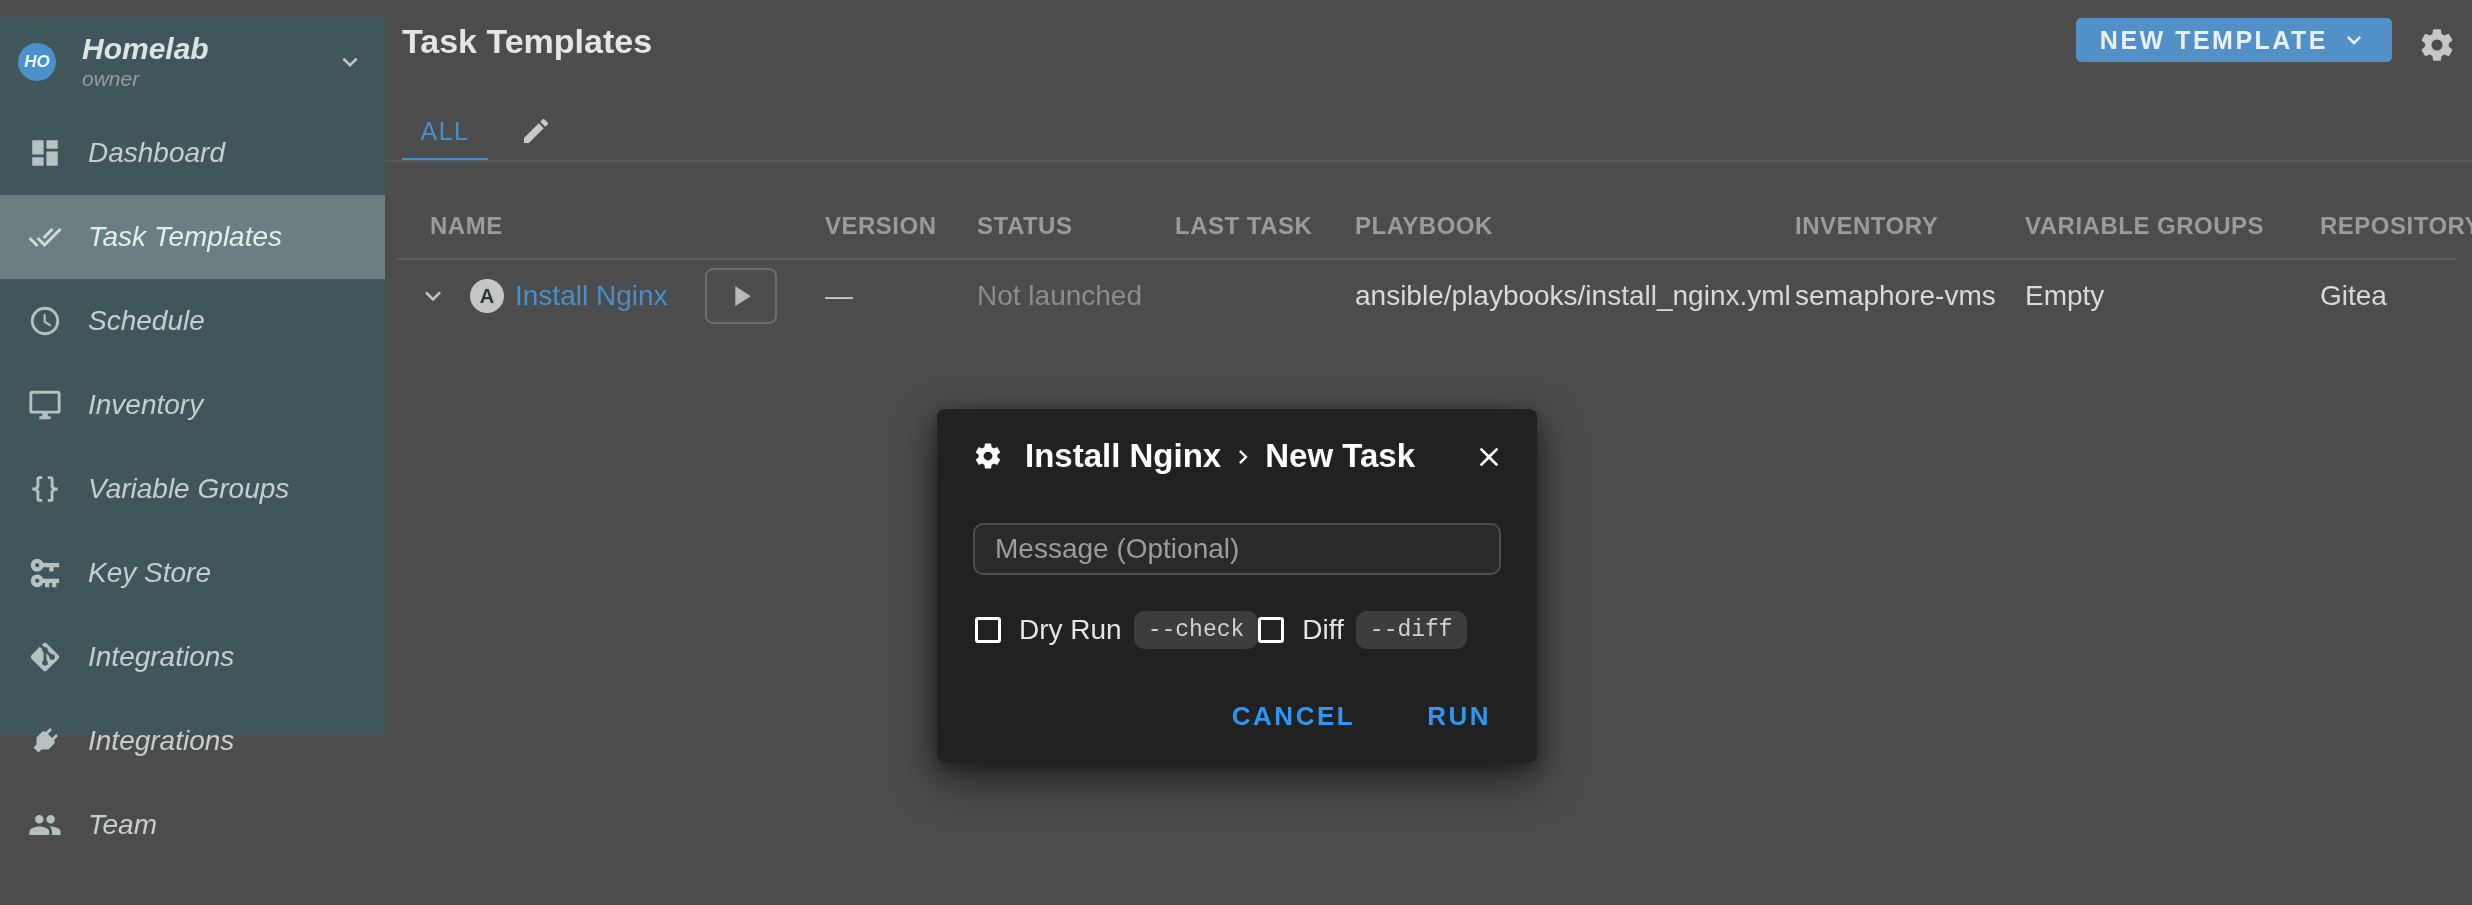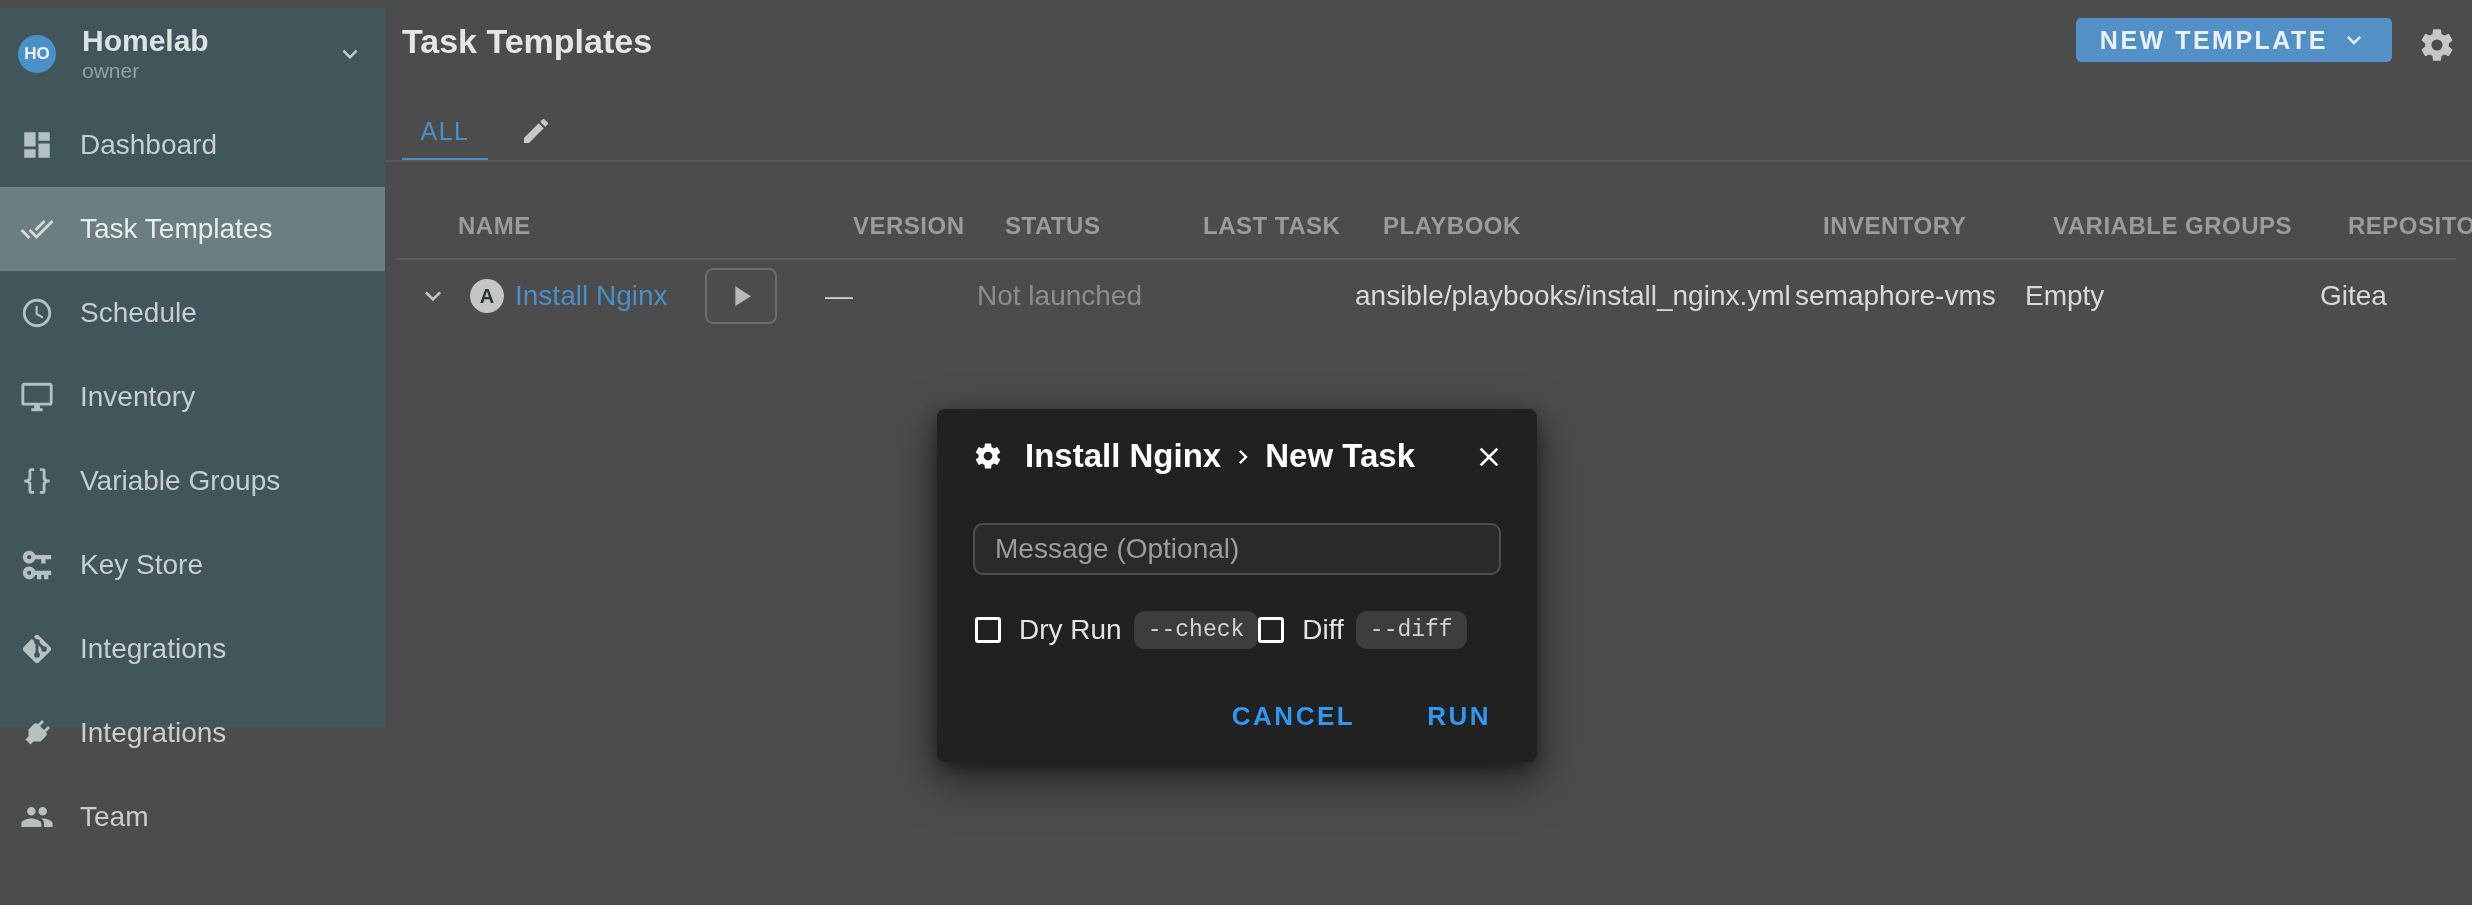--- a/index.html
+++ b/index.html
@@ -1,30 +1,30 @@
 <!DOCTYPE html>
 <html><head>
 <meta charset="utf-8">
 <style>
   * { margin:0; padding:0; box-sizing:border-box; }
   html,body { width:2472px; height:905px; overflow:hidden; background:#4c4c4c;
               font-family:"Liberation Sans", sans-serif; }
   svg { display:block; }
 
   
-  .sidebar { position:absolute; left:0; top:8px; width:385px; height:719px; background:#41565b; }
+  .sidebar { position:absolute; left:0; top:16px; width:385px; height:719px; background:#41565b;font-style:italic; }
   .proj-header { height:92px; display:flex; align-items:center; padding:0 20px 0 18px; cursor:pointer; }
   .avatar { width:38px; height:38px; border-radius:50%; background:#4a90c9; color:#eef4f9;
             font-size:17px; font-weight:bold; display:flex; align-items:center; justify-content:center; }
   .proj-meta { margin-left:26px; }
   .proj-name { font-size:30px; font-weight:bold; color:#dde2e2; line-height:34px; }
   .proj-role { font-size:21px; color:#93a1a2; line-height:26px; }
   .proj-chevron { margin-left:auto; color:#c2cbcb; }
   .nav { margin-top:3px; }
-  .nav-item { height:84px; display:flex; align-items:center; padding-left:20px; cursor:pointer; }
+  .nav-item { height:84px; display:flex; align-items:center; padding-left:28px; cursor:pointer; }
   .nav-item .ico { width:34px; height:34px; color:#b6c1c1; margin-right:26px; flex:0 0 auto; }
   .nav-item .lbl { font-size:28px; color:#c7cecf; }
   .nav-item.active { background:#6c7f80; }
   .nav-item.active .lbl { color:#e9eced; }
   .nav-item.active .ico { color:#d3dada; }
 
   
   .main { position:absolute; left:385px; top:0; width:2087px; height:905px; background:#4c4c4c; }
   .page-title { position:absolute; left:17px; top:22px; font-size:34px; font-weight:bold; color:#e5e5e5; }
   .new-template-btn { position:absolute; right:80px; top:18px; height:44px; padding:0 24px;
@@ -33,21 +33,21 @@
   .top-gear { position:absolute; right:16px; top:26px; width:38px; height:38px; color:#c6c6c6; cursor:pointer; }
 
   .tabs { position:absolute; left:17px; top:100px; height:62px; display:flex; align-items:center; }
   .tab { width:86px; height:62px; position:relative; display:flex; align-items:center; justify-content:center;
          font-size:25px; font-weight:normal; letter-spacing:1.5px; color:#4a90c8; cursor:pointer; }
   .tab .underline { position:absolute; left:0; bottom:0; width:100%; height:4px; background:#4a90c8; }
   .tab-edit { width:32px; height:32px; color:#c9c9c9; margin-left:32px; cursor:pointer; }
   .tabbar-divider { position:absolute; left:0; right:0; top:160px; height:2px; background:#595959; }
 
   
-  .th { position:absolute; top:212px; font-size:24px; font-weight:bold; color:#9b9b9b; letter-spacing:0.5px;margin-left:28px; }
+  .th { position:absolute; top:212px; font-size:24px; font-weight:bold; color:#9b9b9b; letter-spacing:0.5px; }
   .table-divider { position:absolute; left:12px; right:16px; top:258px; height:2px; background:#5d5d5d; }
   .trow { position:absolute; left:0; right:0; top:260px; height:72px; }
   .td { position:absolute; top:50%; transform:translateY(-50%); font-size:28px; color:#d9d9d9; }
   .c-name { left:45px; }  .c-version { left:440px; } .c-status { left:592px; }
   .c-lasttask { left:790px; } .c-playbook { left:970px; } .c-inventory { left:1410px; }
   .c-vargroups { left:1640px; } .c-repo { left:1935px; }
   .row-expand { position:absolute; left:32px; top:50%; transform:translateY(-50%);
                 width:32px; height:32px; color:#c4c4c4; cursor:pointer; }
   .app-avatar { position:absolute; left:85px; top:50%; transform:translateY(-50%); width:34px; height:34px;
                 border-radius:50%; background:#c2c6c6; color:#323232; font-size:20px; font-weight:bold;

